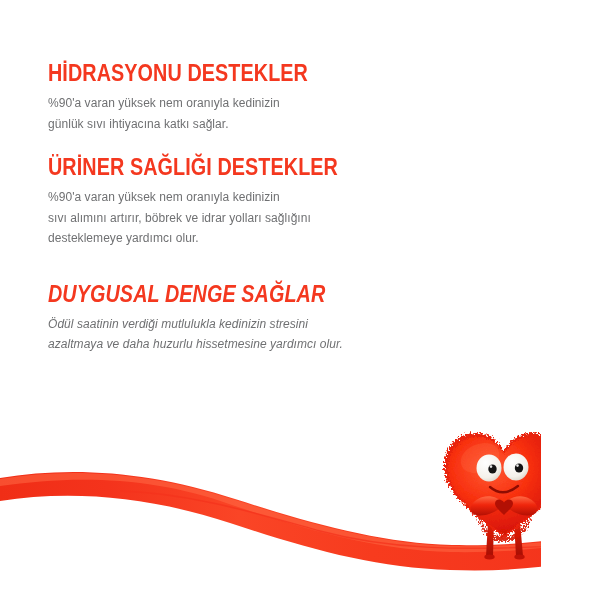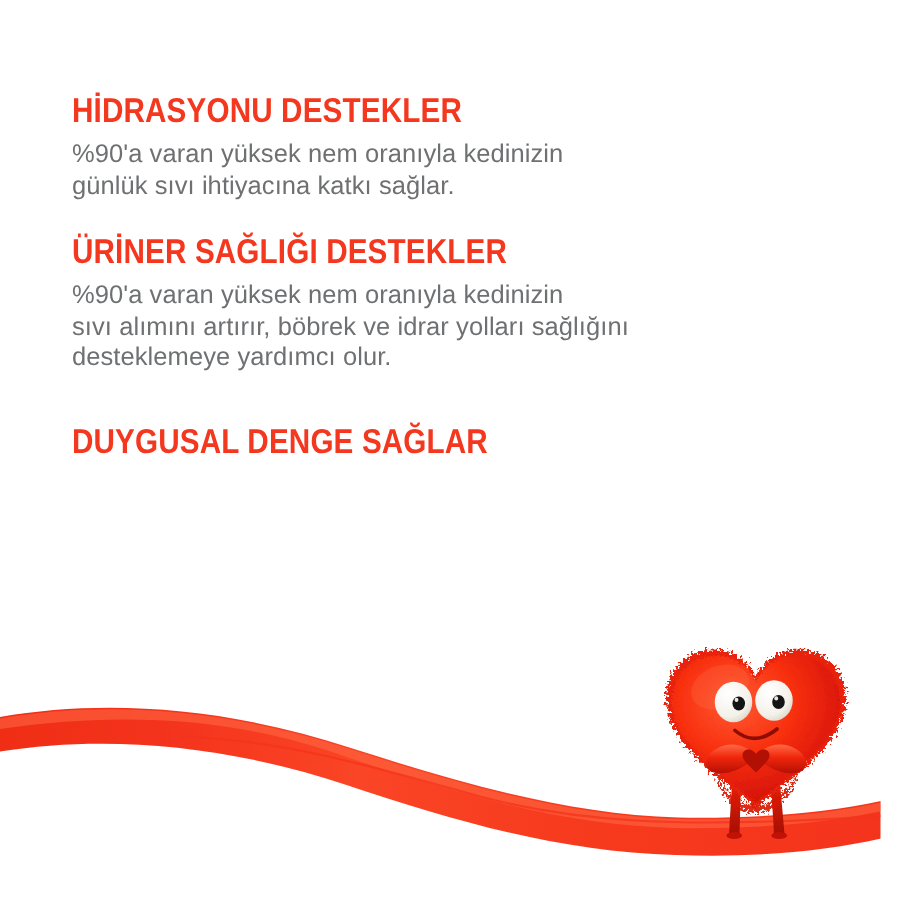--- a/index.html
+++ b/index.html
@@ -14,21 +14,20 @@
     overflow: hidden;
     position: relative;
   }
 
   #page {
     position: relative;
     width: 541px;
     height: 600px;
     background: #ffffff;
     overflow: hidden;
-    padding-left: 46px;
   }
 
   
   .benefits {
     position: absolute;
     left: 48px;
     top: 60px;
     width: 520px;
   }
 
@@ -46,30 +45,30 @@
     transform: scaleX(0.86);
     transform-origin: left center;
     white-space: nowrap;
     margin: 0 0 7px 0;
   }
 
   .benefit-body {
     color: #6F7072;
     font-family: "Liberation Sans", sans-serif;
     font-weight: normal;
-    font-size: 17px;
+    font-size: 12px;
     line-height: 20.5px;
     letter-spacing: 0.05px;
     margin: 0;
     white-space: pre-line;
   }
 
   .b1 { margin-bottom: 20px; }
   .b2 { margin-bottom: 32px; }
-  .b3 { margin-bottom: 20px; }
+  .b3 { margin-bottom: 20px; font-style: italic; }
   .b4 { margin-bottom: 0; }
 
   
   .ribbon {
     position: absolute;
     left: 0;
     top: 455px;
     width: 600px;
     height: 145px;
     pointer-events: none;
@@ -99,20 +98,22 @@
 
     <div class="benefit b2">
       <div class="benefit-heading">ÜRİNER SAĞLIĞI DESTEKLER</div>
       <div class="benefit-body">%90'a varan yüksek nem oranıyla kedinizin
 sıvı alımını artırır, böbrek ve idrar yolları sağlığını
 desteklemeye yardımcı olur.</div>
     </div>
 
     <div class="benefit b3">
       <div class="benefit-heading">DUYGUSAL DENGE SAĞLAR</div>
+      <div class="benefit-body">Ödül saatinin verdiği mutlulukla kedinizin stresini
+azaltmaya ve daha huzurlu hissetmesine yardımcı olur.</div>
     </div>
 
 
   </div>
 
   <svg class="ribbon" viewBox="0 0 600 145" preserveAspectRatio="none">
     <defs>
       <linearGradient id="ribGrad" x1="0" y1="0" x2="1" y2="0">
         <stop offset="0" stop-color="#F02E16"></stop>
         <stop offset="0.18" stop-color="#F4331C"></stop>

